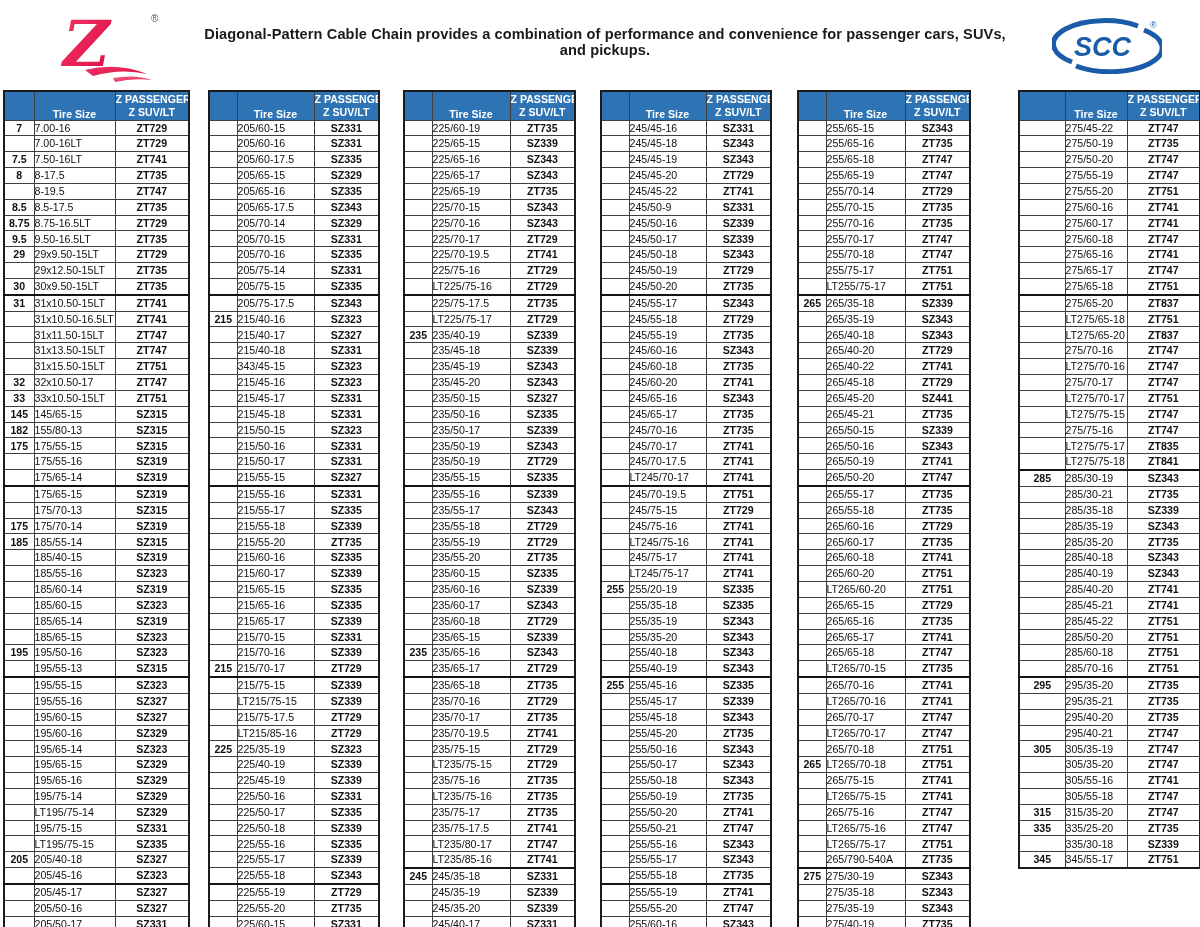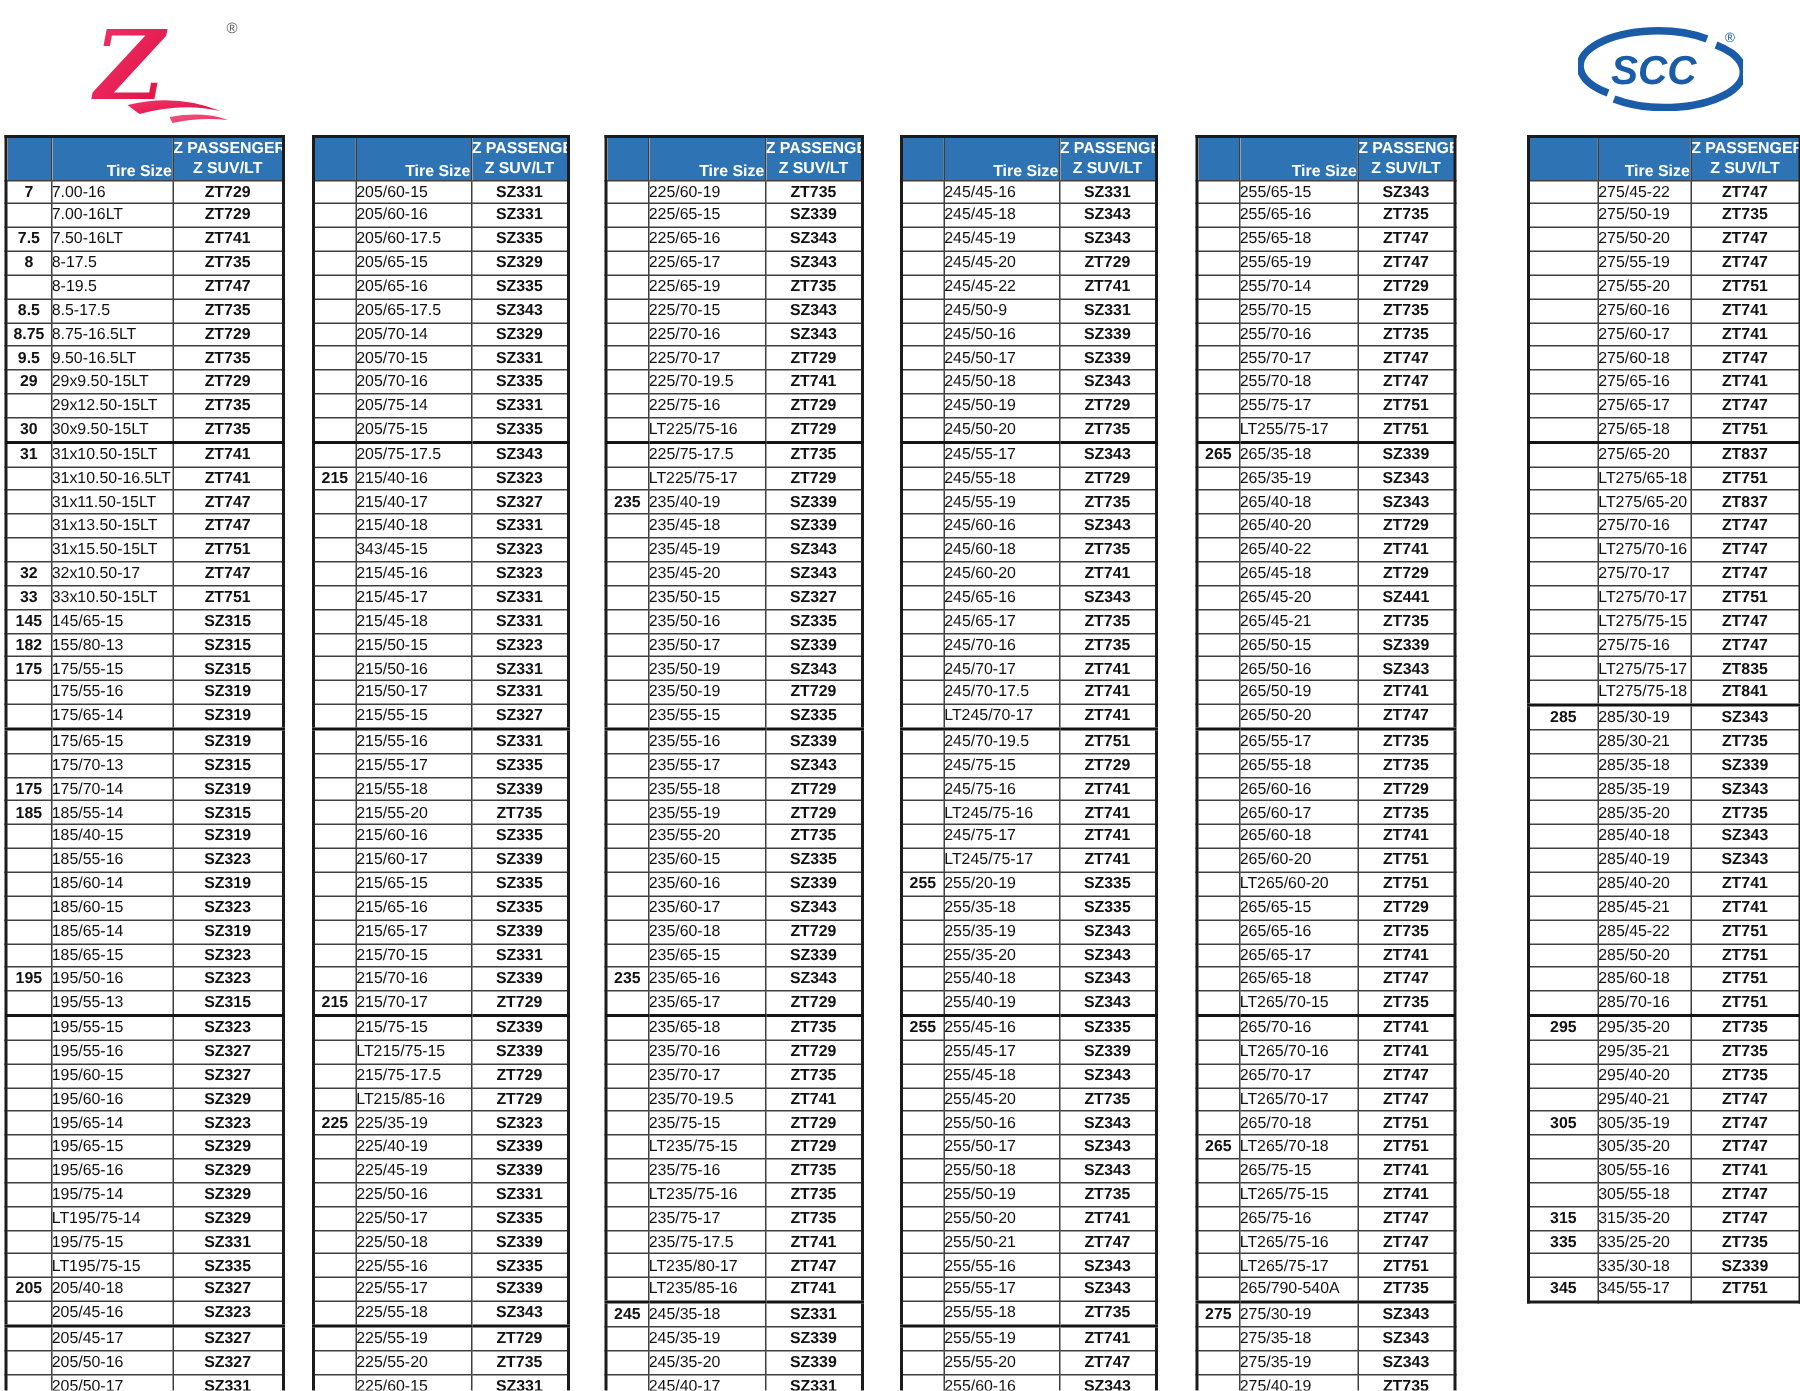--- a/index.html
+++ b/index.html
@@ -10,21 +10,21 @@
          font-size:14.6px;font-weight:bold;color:#1a1a1a;letter-spacing:.1px;}
   .zlogo{position:absolute;left:55px;top:4px;}
   .scclogo{position:absolute;left:1052px;top:18px;}
   .tables{position:absolute;left:0;top:90px;}
   table.chain{position:absolute;border-collapse:collapse;table-layout:fixed;
               border:2px solid #1c1c1c;background:#fff;}
   table.chain th,table.chain td{border:1px solid #3f3f3f;padding:0;overflow:hidden;
               white-space:nowrap;}
   table.chain thead tr{height:29px;}
   th{background:#2E74B5;color:#fff;font-size:10.6px;font-weight:bold;}
-  th.size{text-align:right;vertical-align:bottom;padding:0 0 1px 3px;}
+  th.size{text-align:center;vertical-align:bottom;padding:0 0 1px 3px;}
   th.code{text-align:center;vertical-align:middle;line-height:1.25;}
   td{font-size:10.6px;color:#111;vertical-align:middle;height:14.85px;line-height:1;}
   td.group{text-align:center;font-weight:bold;}
   td.size{text-align:left;padding-left:3px;font-weight:normal;}
   td.code{text-align:center;font-weight:bold;}
   tr.thick td{border-bottom:2px solid #141414;}
   .t1{left:3px;width:185px;height:833px;}
   .t2{left:208px;width:170px;height:833px;}
   .t3{left:403px;width:171px;height:833px;}
   .t4{left:600px;width:170px;height:833px;}
@@ -42,20 +42,21 @@
           <stop offset="0" stop-color="#F2356B"></stop>
             <stop offset="1" stop-color="#DC0E3F"></stop>
         </linearGradient>
       </defs>
       <text x="8" y="62" font-family="'DejaVu Serif',serif" font-style="italic" font-weight="bold" font-size="64" fill="url(#zg)">Z</text>
       <path d="M30 66 Q 62 58 92 70 Q 66 64 38 72 Z" fill="url(#zg)"></path>
       <path d="M58 74 Q 80 70 97 76 Q 78 74 60 78 Z" fill="url(#zg)" opacity="0.85"></path>
       <text x="96" y="18" font-size="10" fill="#555">®</text>
     </svg>
   </div>
+  <div class="title">Diagonal-Pattern Cable Chain provides a combination of performance and convenience for passenger cars, SUVs, and pickups.</div>
   <div class="scclogo">
     <svg width="110" height="56" viewBox="0 0 110 56">
       <path d="M20 44 A 44 20 0 0 1 86 8" fill="none" stroke="#1B5CA8" stroke-width="5"></path>
       <path d="M92 12 A 44 20 0 0 1 24 48" fill="none" stroke="#1B5CA8" stroke-width="5"></path>
       <text x="22" y="38" font-family="'Liberation Sans',sans-serif" font-style="italic" font-weight="bold" font-size="27" fill="#1B5CA8">SCC</text>
       <text x="98" y="10" font-size="9" fill="#1B5CA8">®</text>
     </svg>
   </div>
 </div>
 

